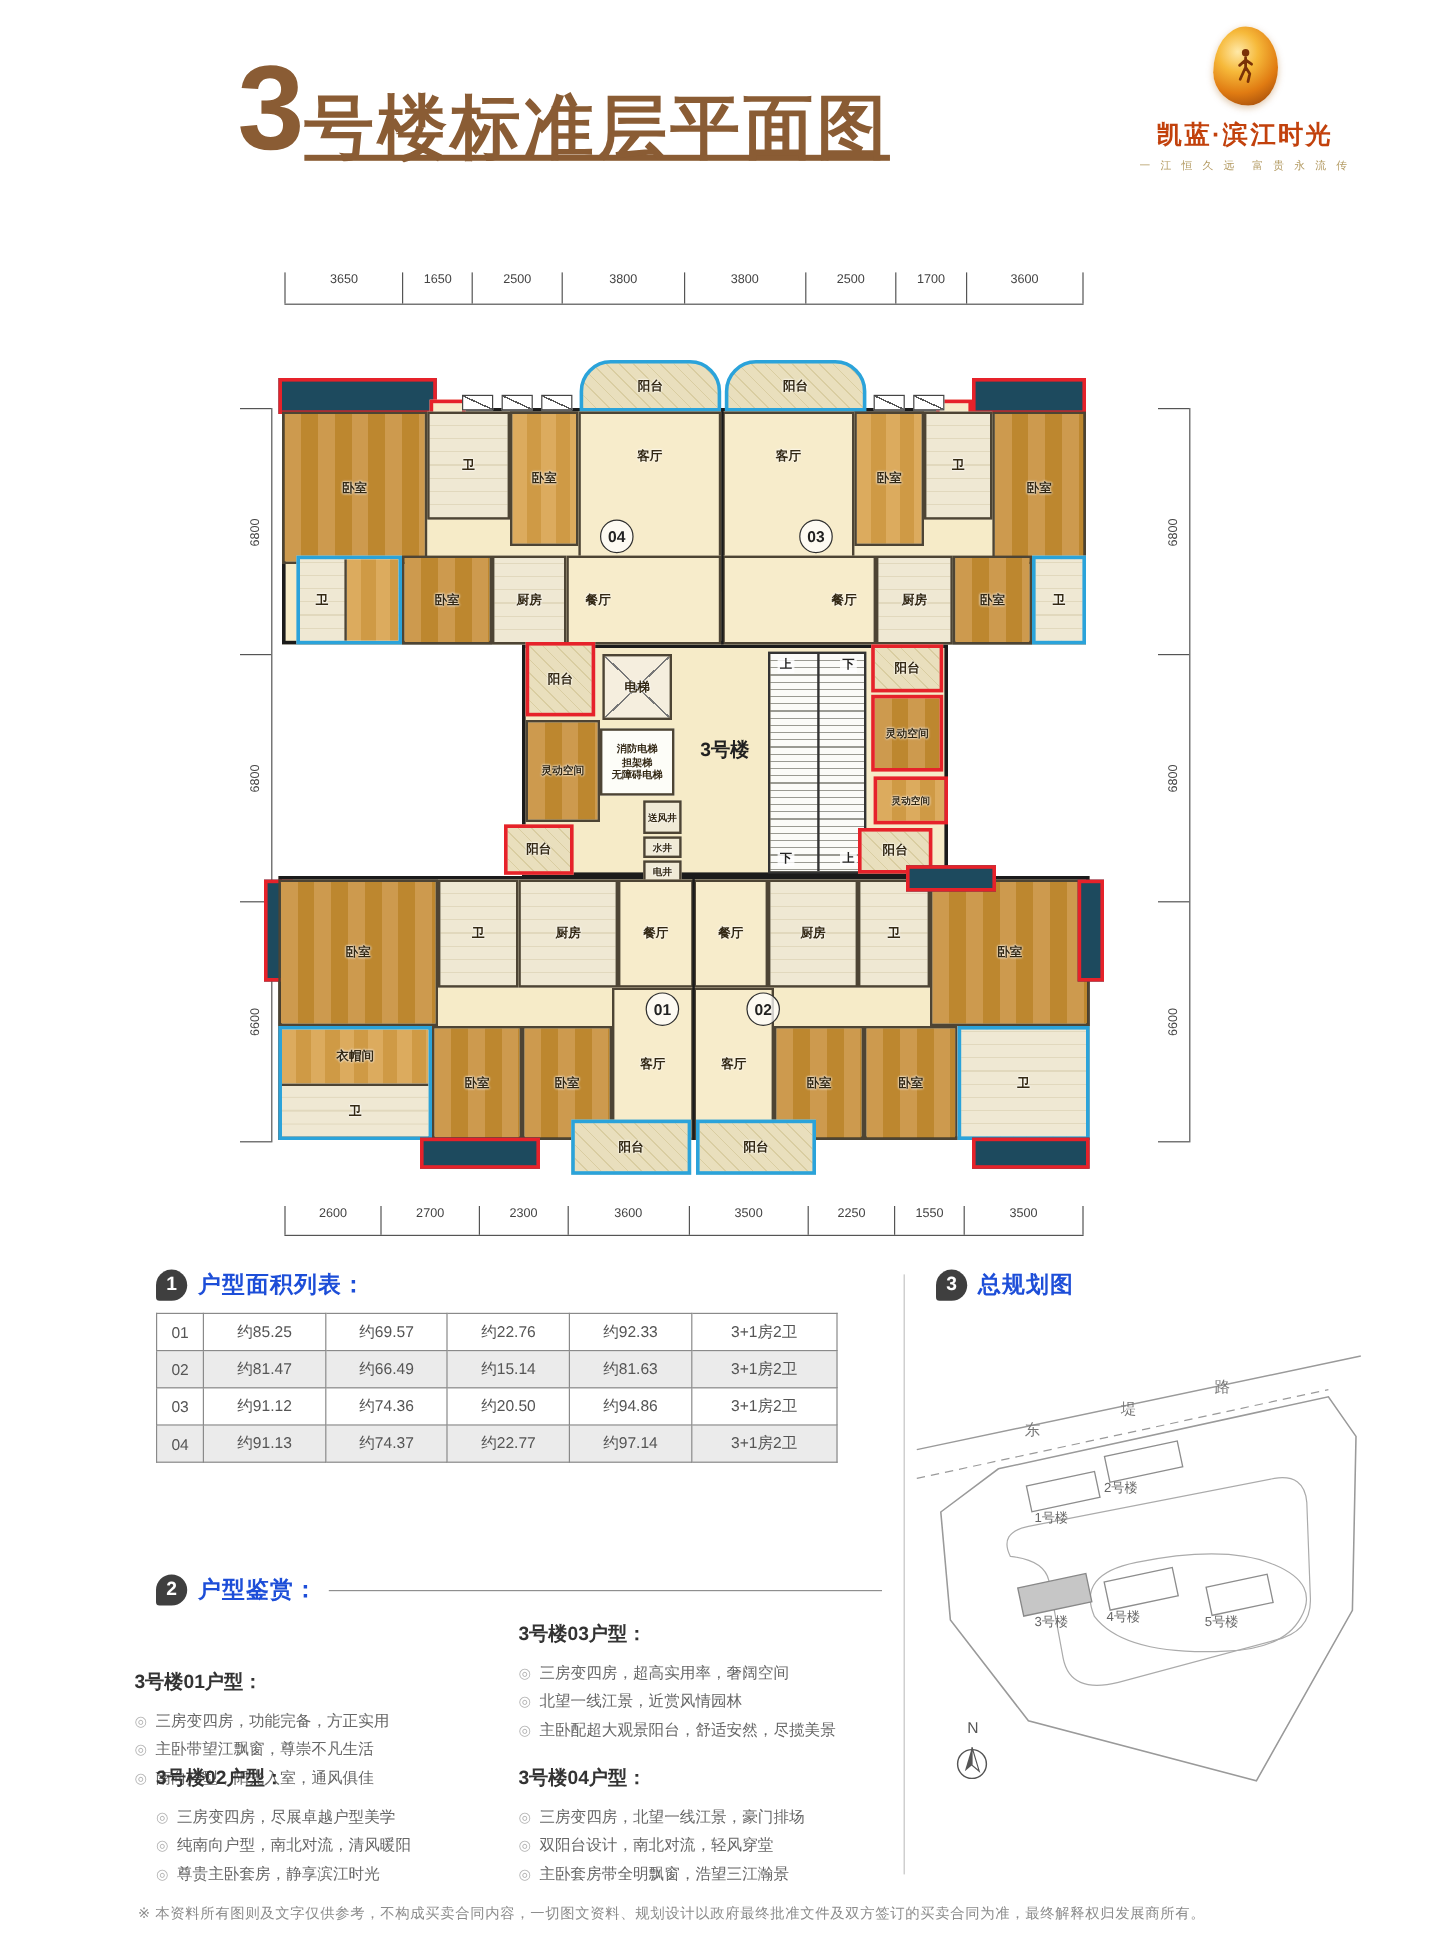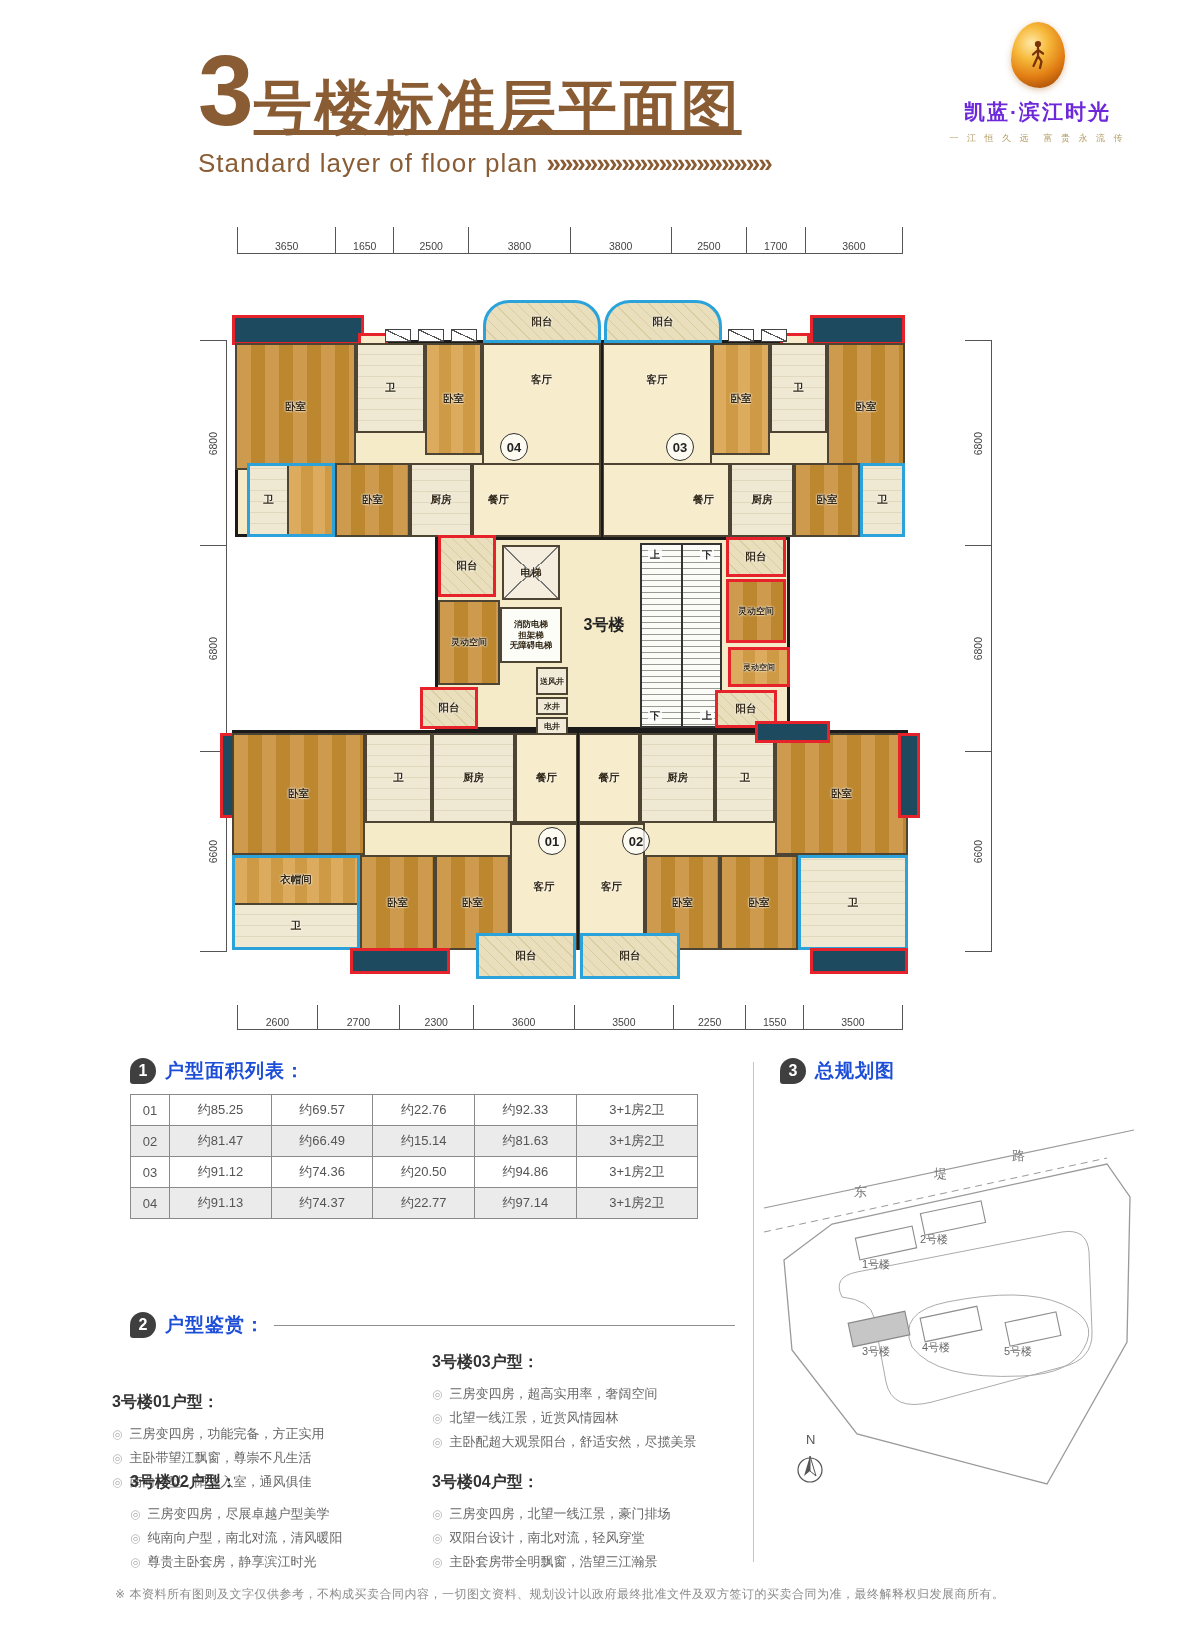--- a/index.html
+++ b/index.html
@@ -10,26 +10,26 @@
   .cn-title{display:flex;align-items:flex-end;font-weight:bold;color:#8a5c34;line-height:1;}
   .cn-title .big3{font-size:100px;letter-spacing:0;}
   .cn-title .rest{font-size:58px;letter-spacing:3px;padding-bottom:4px;text-decoration:underline;}
   .en-subtitle{margin-top:8px;font-size:26px;color:#8a5c34;letter-spacing:1px;}
   .en-subtitle .arrows{letter-spacing:-2px;font-weight:bold;}
   .logo{position:absolute;left:930px;top:22px;width:215px;text-align:center;}
   .stone{position:relative;width:54px;height:66px;margin:0 auto;border-radius:50% 50% 46% 54%/58% 52% 48% 42%;
          background:radial-gradient(circle at 38% 32%,#ffe9a8 0%,#f6b93a 30%,#e07b12 62%,#8a3a08 100%);
          box-shadow:0 2px 6px rgba(160,90,10,.35);}
   .stone svg{position:absolute;left:15px;top:14px;}
-  .brand{margin-top:10px;font-size:21px;font-weight:bold;color:#6d28d9;letter-spacing:2px;white-space:nowrap;}
+  .brand{margin-top:10px;font-size:21px;font-weight:bold;color:#c2410c;letter-spacing:2px;white-space:nowrap;}
   .tagline{margin-top:6px;font-size:9px;color:#b39a62;letter-spacing:3px;white-space:nowrap;}
   
   .plan{position:absolute;left:170px;top:215px;width:880px;height:815px;}
   .dim-h{position:absolute;display:flex;border-bottom:1.5px solid #555;}
-  .dim-h .seg{display:flex;align-items:flex-end;justify-content:center;font-size:10.5px;color:#444;
+  .dim-h .seg{display:flex;align-items:flex-start;justify-content:center;font-size:10.5px;color:#444;
               border-right:1px solid #555;padding-bottom:1px;}
   .dim-h .seg:first-child{border-left:1px solid #555;}
   .dim-v{position:absolute;display:flex;flex-direction:column;border-right:1.5px solid #555;}
   .dim-v .seg{display:flex;align-items:center;justify-content:center;border-bottom:1px solid #555;}
   .dim-v .seg:first-child{border-top:1px solid #555;}
   .dim-v .seg span{writing-mode:vertical-rl;transform:rotate(180deg);font-size:10.5px;color:#444;}
   .wing{position:absolute;border:3px solid #1b1b1b;background:#f6ebc8;box-sizing:border-box;}
   .room{position:absolute;box-sizing:border-box;border:2px solid #4d4434;display:flex;align-items:center;
         justify-content:center;font-size:10.5px;font-weight:bold;color:#332813;
         text-shadow:0 0 2px #fff,0 0 2px #fff;overflow:hidden;}
@@ -83,24 +83,20 @@
 </head>
 <body>
 
 <div class="page">
 
   <div class="title-block">
     <div class="cn-title">
       <span class="big3">3</span>
         <span class="rest">号楼标准层平面图</span>
     </div>
-    <div class="en-subtitle">
-      <span>Standard layer of floor plan</span>
-      <span class="arrows">»»»»»»»»»»»»»»»»»»</span>
-    </div>
   </div>
 
   <div class="logo">
     <div class="stone">
       <svg width="24" height="38" viewBox="0 0 24 32">
         <circle cx="12" cy="5" r="3.1" fill="#7a3208"></circle>
         <path d="M12 9 L12 17 M12 11 L7 15.5 M12 11 L17 14.5 M12 17 L7.5 27 M12 17 L15.5 22.5 L14 29" stroke="#7a3208" stroke-width="2.3" fill="none" stroke-linecap="round" stroke-linejoin="round"></path>
       </svg>
     </div>
     <div class="brand">凯蓝·滨江时光</div>

